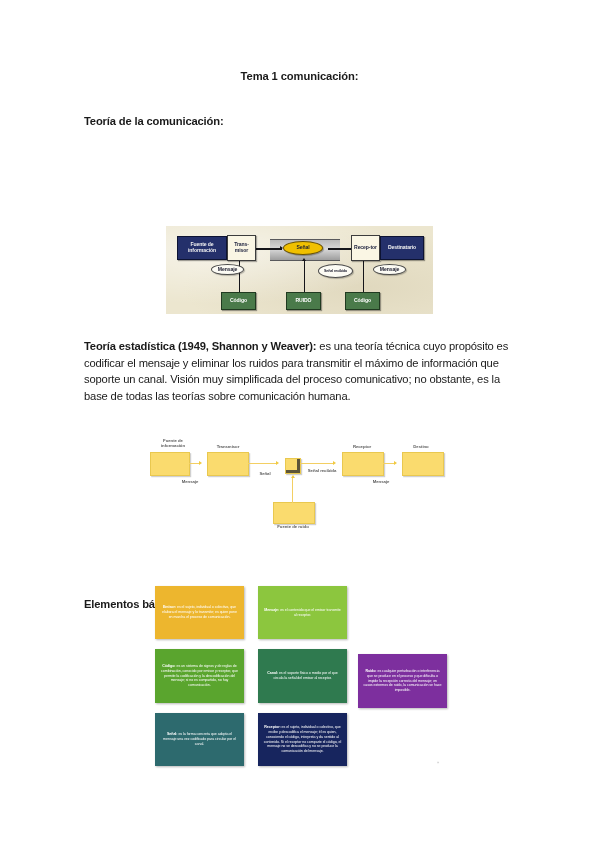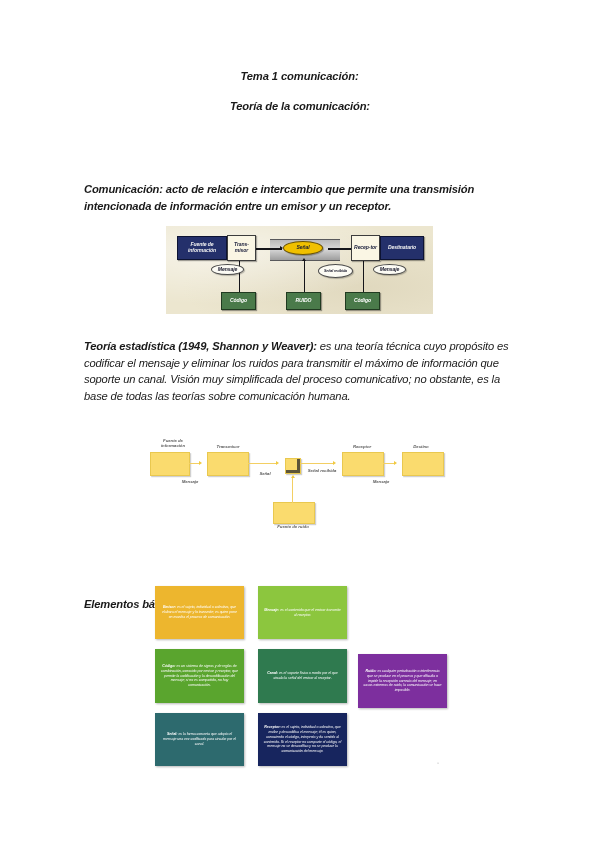--- a/index.html
+++ b/index.html
@@ -14,21 +14,20 @@
     position: relative;
     overflow: hidden;
     font-family: "Liberation Sans", sans-serif;
     color: #1a1a1a;
   }
 
   .page {
     position: absolute;
     inset: 0;
     background: #ffffff;
-    font-style: italic;
   }
 
   
   .doc-title {
     position: absolute;
     top: 70px;
     left: 0;
     width: 599px;
     text-align: center;
     font-size: 11.2px;
@@ -38,21 +37,21 @@
 
   .para {
     position: absolute;
     left: 84px;
     width: 432px;
     font-size: 11.2px;
     line-height: 16.5px;
     letter-spacing: -0.15px;
   }
   .para.bold { font-weight: bold; }
-  .p-teoria  { top: 98px; text-align: center; }
+  .p-teoria  { top: 113px; }
   .p-info    { top: 142px; }
   .p-comu    { top: 181px; }
   .p-estad   { top: 338px; }
   .p-elem    { top: 550px; font-weight: bold; margin-top: 46px; }
 
   .p-estad .lead { font-weight: bold; }
 
   
   .fig1 {
     position: absolute;
@@ -224,21 +223,20 @@
 </head>
 <body>
 
 <div class="page">
 
   <div class="doc-title">Tema 1 comunicación:</div>
 
   <div class="para bold p-teoria">Teoría de la comunicación:</div>
 
 
-  <div class="para bold p-comu">Comunicación: acto de relación e intercambio que permite una transmisión intencionada de información entre un emisor y un receptor.</div>
 
   <div class="para p-estad">
     <span class="lead">Teoría estadística (1949, Shannon y Weaver):</span><span> es una teoría técnica cuyo propósito es codificar el mensaje y eliminar los ruidos para transmitir el máximo de información que soporte un canal. Visión muy simplificada del proceso comunicativo; no obstante, es la base de todas las teorías sobre comunicación humana.</span>
   </div>
 
   <div class="para p-elem">Elementos básicos:</div>
 
   <div class="fig1">
 
     <div class="f1-channel"></div>

